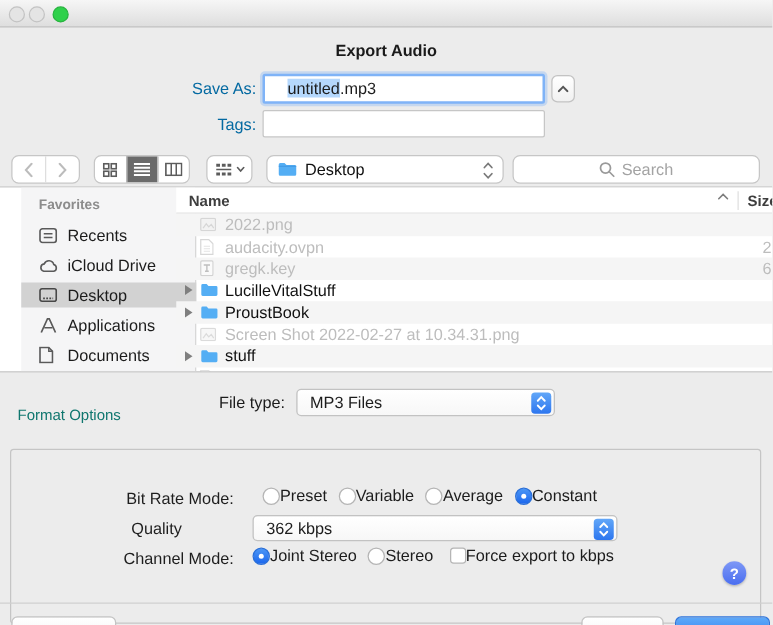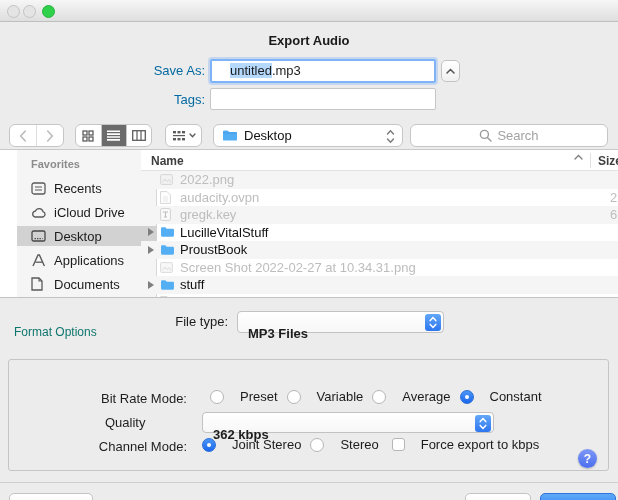--- a/index.html
+++ b/index.html
@@ -71,33 +71,33 @@
   .row .nm { position:absolute; left:39px; white-space:nowrap; }
   .row .sz { position:absolute; left:469px; color:#bdbdbd; }
   .row.dis .nm { color:#bdbdbd; }
   .row.dis .fic { opacity:.5; }
   .row.folder .nm { color:#111; font-weight:500; }
 
   
   .ft-label { position:absolute; left:100px; top:314px; width:128px; text-align:right; font-size:13px; }
   .dropdown { position:absolute; background:linear-gradient(#fff,#f7f7f7); border:1px solid #c2c2c2;
     border-radius:4px; font-size:13px; }
-  .dropdown .val { position:absolute; left:10px; top:14px; white-space:nowrap;font-weight:bold; }
+  .dropdown .val { position:absolute; left:10px; top:2px; white-space:nowrap; }
   .stepper { position:absolute; top:2px; right:2px; width:16px; height:17px; border-radius:3px;
     background:linear-gradient(#62a7f8,#2d76ef); display:flex; flex-direction:column;
     align-items:center; justify-content:center; gap:1px; }
   .ft-drop { left:237px; top:311px; width:207px; height:22px; }
 
   
   .fo-legend { position:absolute; left:14px; top:325px; font-size:12px; color:#0f766e; }
-  .fo-box { position:absolute; left:8px; top:359px; width:601px; height:112px;
+  .fo-box { position:absolute; left:8px; top:359px; width:601px; height:140px;
     border:1px solid #c5c5c5; border-radius:3px; }
   .fo-row-label { position:absolute; width:160px; text-align:right; font-size:13px; color:#1e1e1e; }
   .opt-row { position:absolute; display:flex; align-items:center; gap:9px; }
-  .opt { display:flex; align-items:center; gap:16px; font-size:13px; }
+  .opt { display:flex; align-items:center; gap:0; font-size:13px; }
   .radio { width:14px; height:14px; border-radius:50%; background:#fff; border:1px solid #b5b5b5; position:relative; }
   .radio.on { background:linear-gradient(#4b96f5,#1c67ee); border-color:#2a6fd8; }
   .radio.on::after { content:""; position:absolute; left:4px; top:4px; width:4px; height:4px;
     border-radius:50%; background:#fff; }
   .checkbox { width:13px; height:13px; border-radius:3px; background:#fff; border:1px solid #b5b5b5; }
   .quality-drop { left:193px; top:52px; width:292px; height:21px; }
   .help-btn { position:absolute; left:578px; top:449px; width:19px; height:19px; border-radius:50%;
     background:linear-gradient(#7e98f6,#4a6ef0); color:#fff; font-size:12px; font-weight:700;
     display:flex; align-items:center; justify-content:center; box-shadow:0 1px 2px rgba(0,0,0,.25); }
 

